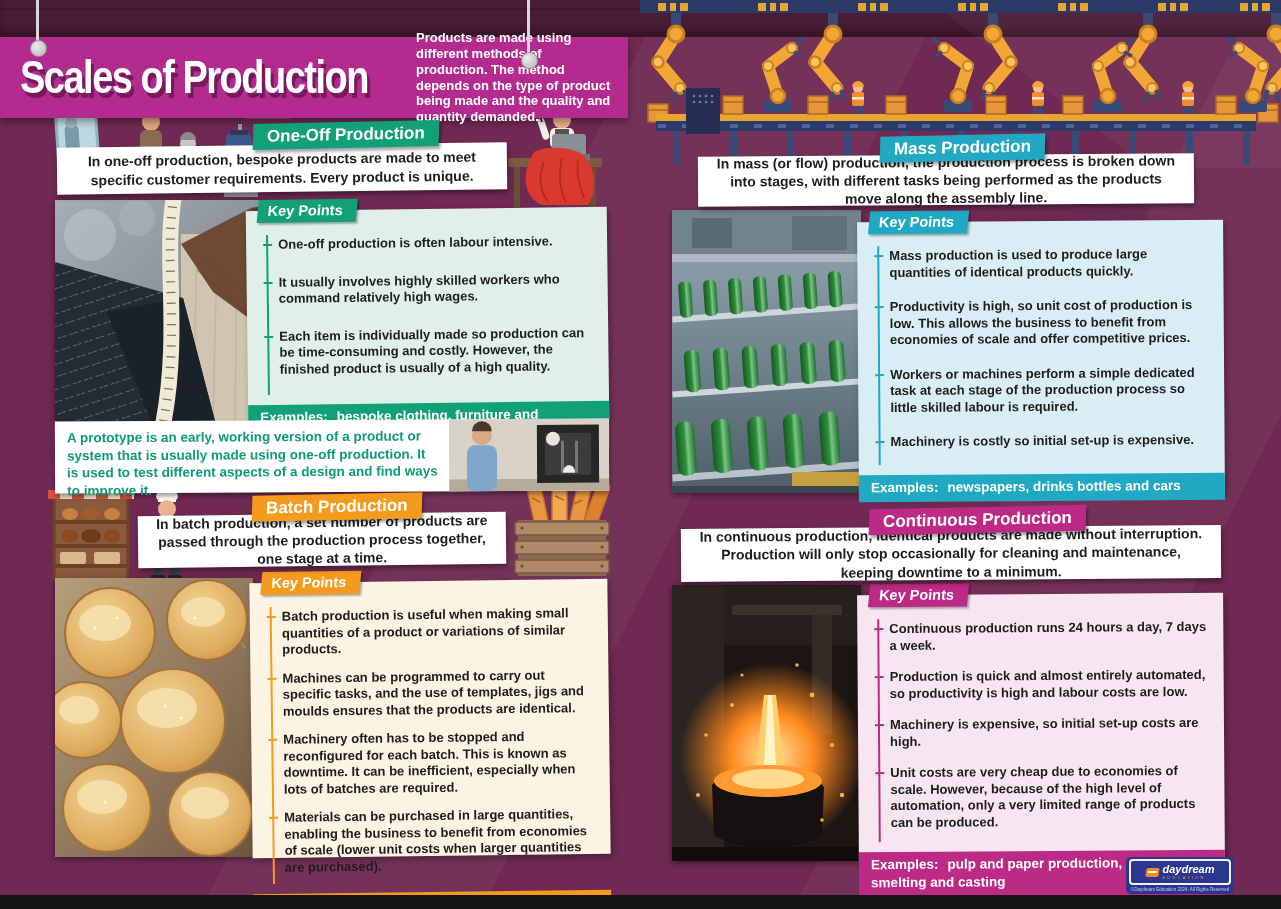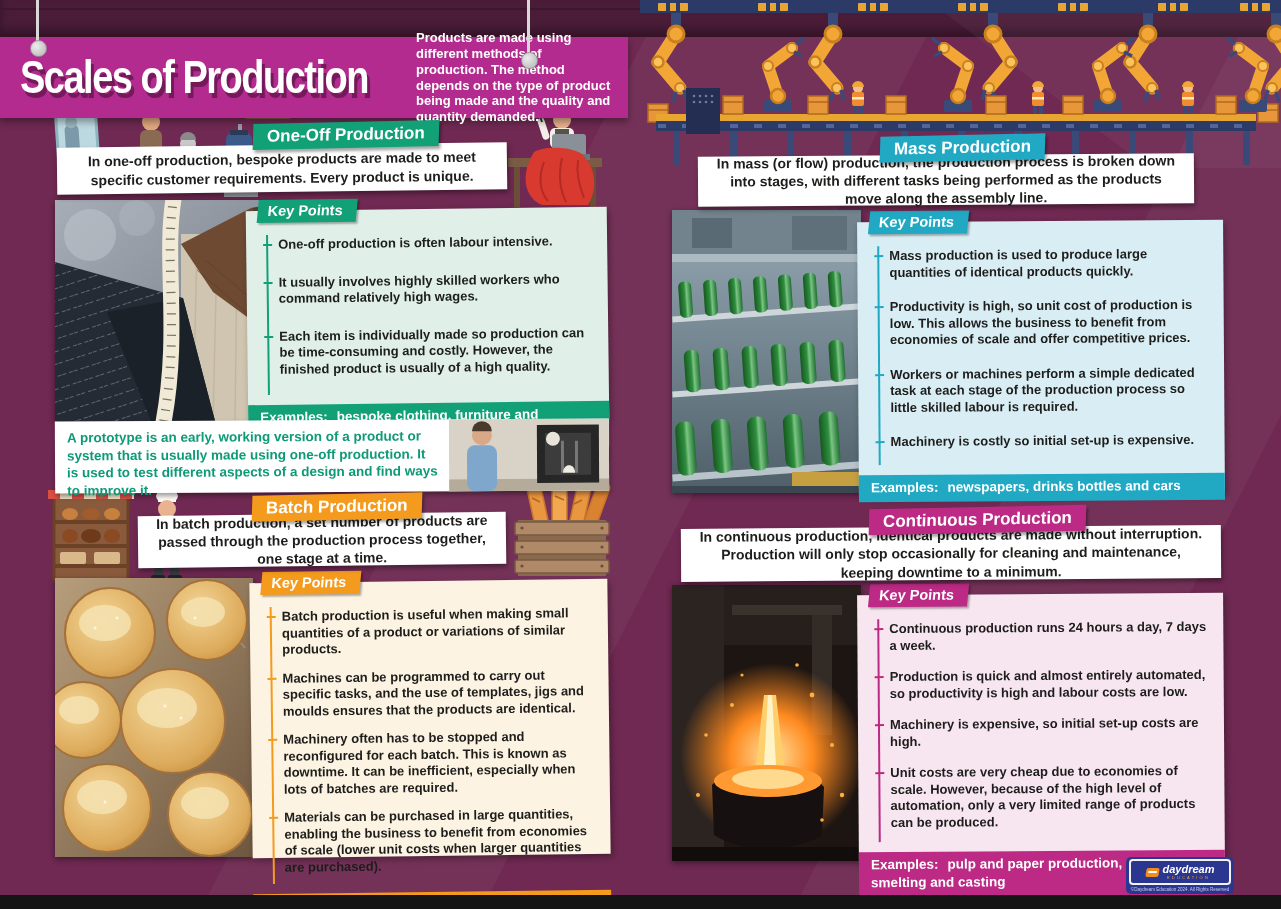--- a/index.html
+++ b/index.html
@@ -80,21 +80,21 @@
   #illus-crate{left:512px;top:466px;}
   #factory{position:absolute;left:628px;top:0;z-index:1;}
 
   .footer-bar{position:absolute;left:0;top:895px;width:100%;height:14px;background:#151515;z-index:7;}
 
   .logo{position:absolute;left:1126px;top:857px;width:108px;height:37px;background:#2B3690;border-radius:5px;
     z-index:8;padding:2px 3px;box-sizing:border-box;}
   .logo-box{border:2px solid #f2f2f2;border-radius:4px;height:22px;display:flex;align-items:center;justify-content:center;gap:4px;}
   .logo-icon{width:13px;height:9px;background:#F08C1E;border-radius:2px;transform:skewX(-10deg);position:relative;}
   .logo-icon::after{content:"";position:absolute;left:2px;top:3px;width:9px;height:2px;background:#fff;border-radius:1px;}
-  .logo-texts{display:flex;flex-direction:column;align-items:center;line-height:1;}
+  .logo-texts{display:flex;flex-direction:column;line-height:1;}
   .logo-brand{color:#fff;font-weight:bold;font-style:italic;font-size:11px;}
   .logo-sub{color:#F0A132;font-size:4px;letter-spacing:2.2px;margin-top:1px;}
   .logo-copy{color:#c9cdec;font-size:4.5px;text-align:center;margin-top:2px;white-space:nowrap;overflow:hidden;}
 </style>
 </head>
 <body>
 
 <div class="poster">
   <div class="streak s1"></div>
   <div class="streak s2"></div>

